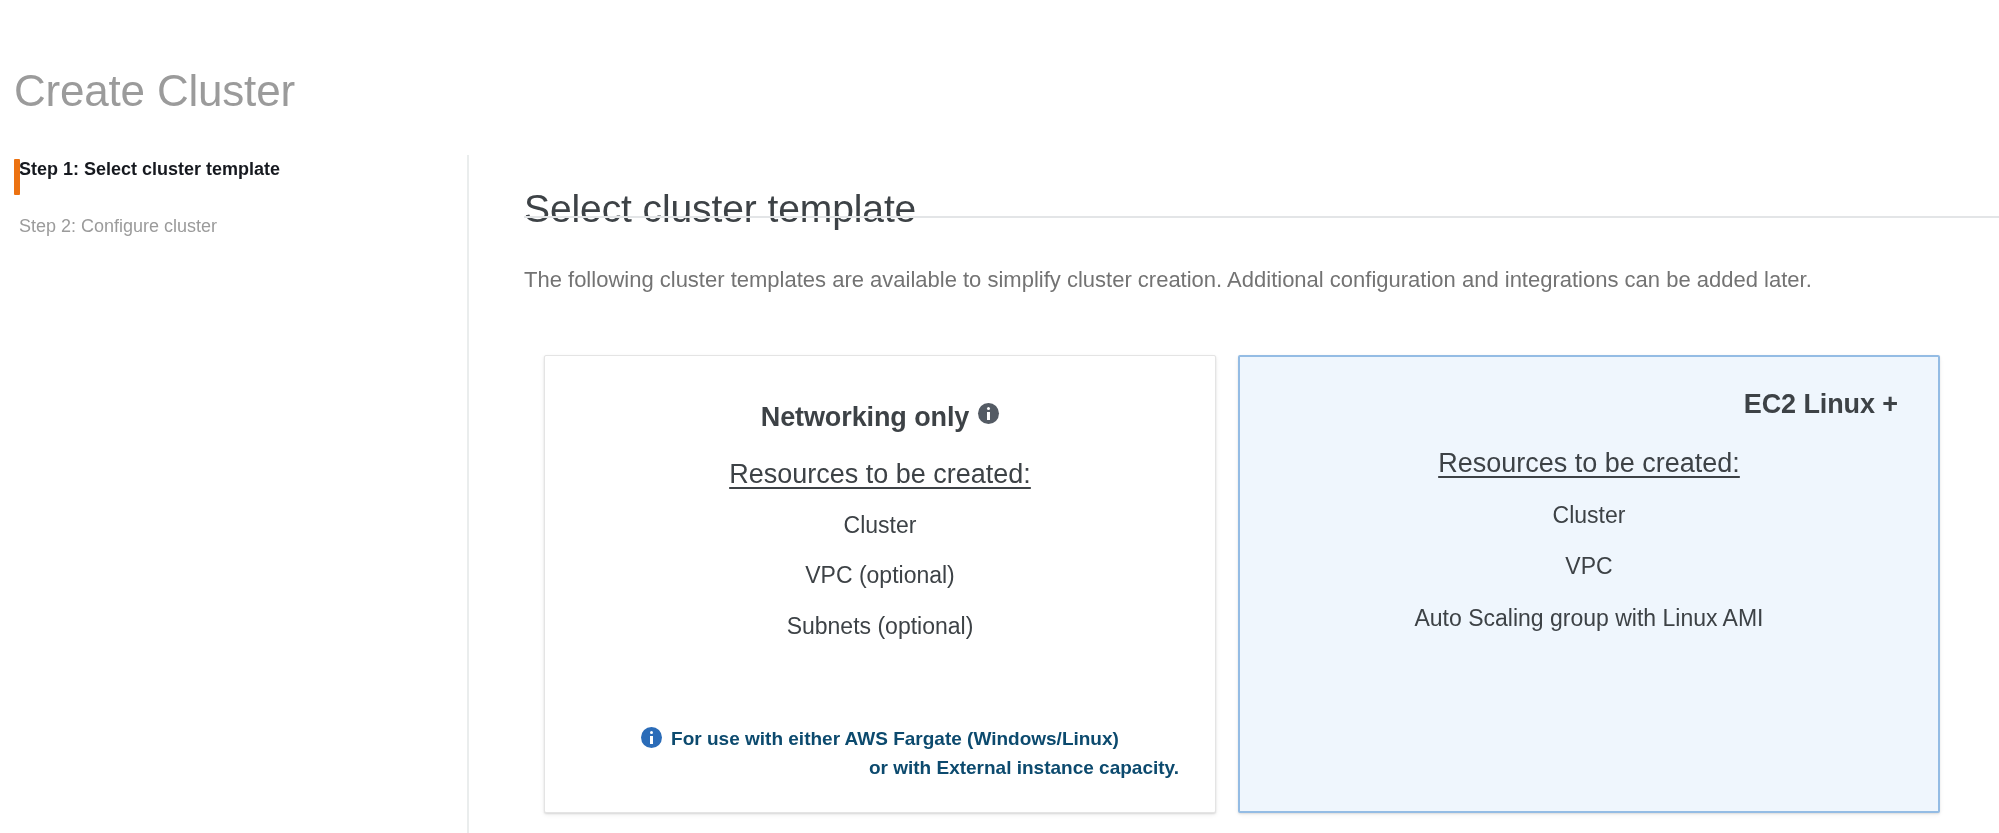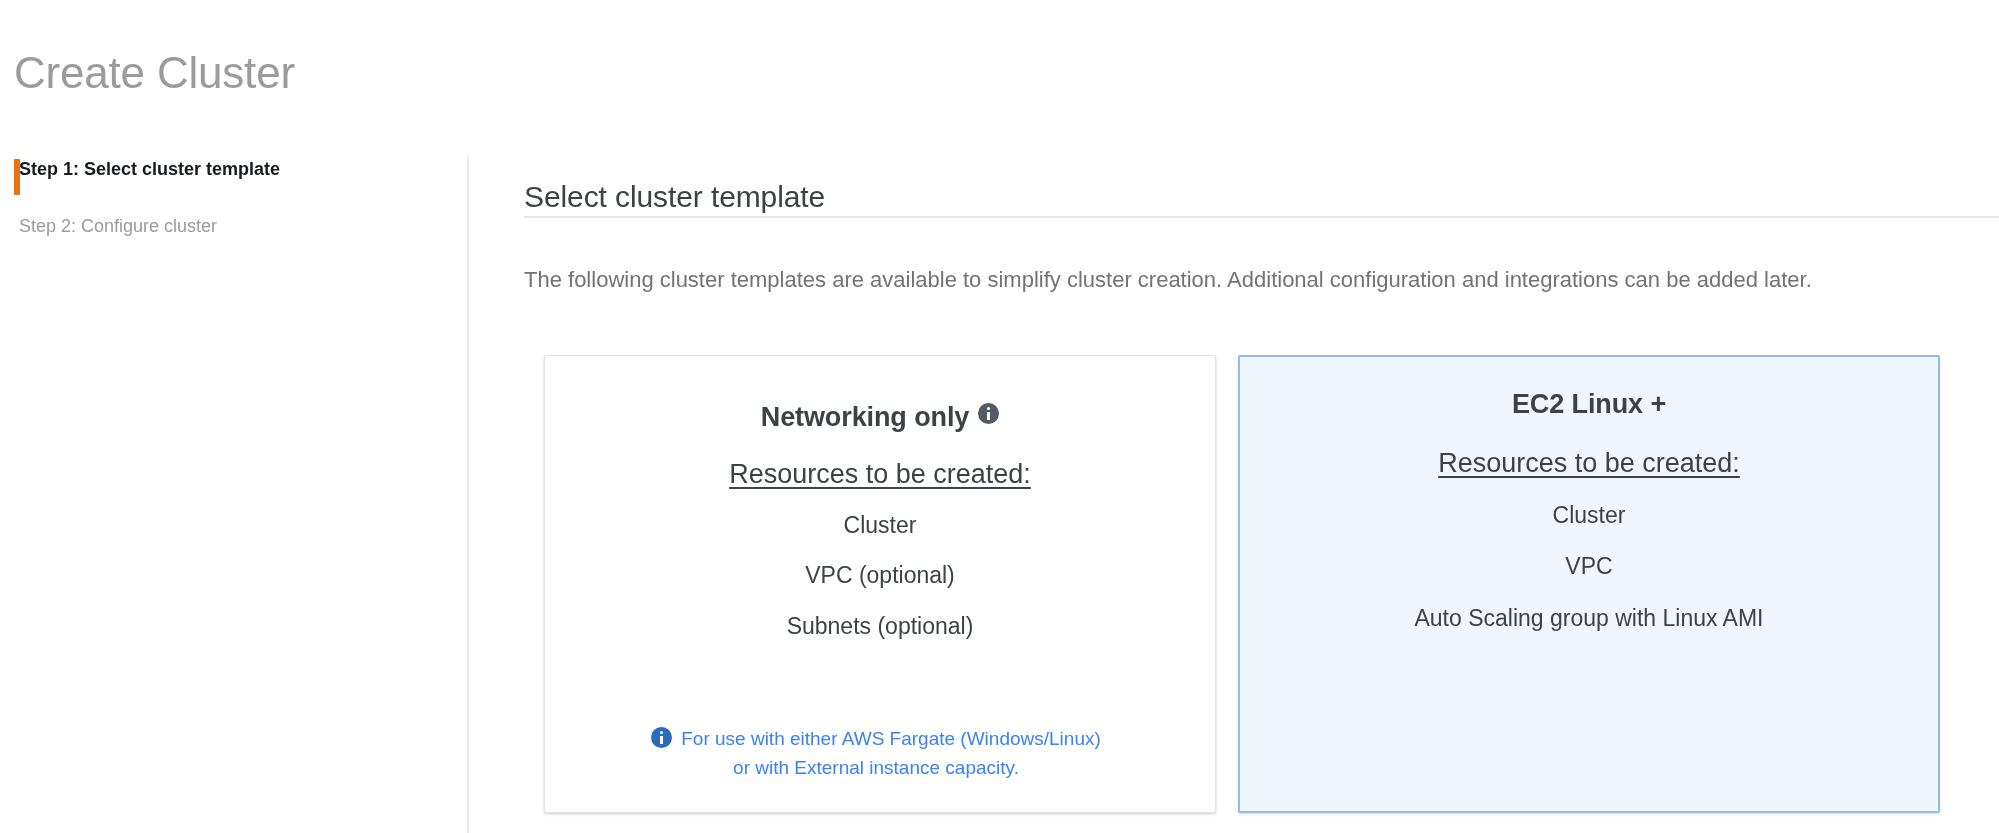--- a/index.html
+++ b/index.html
@@ -13,21 +13,21 @@
     overflow: hidden;
     font-family: "Liberation Sans", sans-serif;
     color: #16191f;
     -webkit-font-smoothing: antialiased;
   }
 
   
   .page-title {
     position: absolute;
     left: 14px;
-    top: 20px;
+    top: 38px;
     font-size: 44px;
     font-weight: 400;
     color: #9b9b9b;
     letter-spacing: -0.2px;
     line-height: 1.1;
   }
 
   
   .wizard-nav {
     position: absolute;
@@ -76,21 +76,21 @@
     position: absolute;
     left: 524px;
     top: 0;
     width: 1475px;
     height: 833px;
   }
   .section-title {
     position: absolute;
     left: 0;
     top: 155px;
-    font-size: 30px;
+    font-size: 39px;
     font-weight: 400;
     color: #3d4246;
     letter-spacing: -0.1px;
   }
   .section-rule {
     position: absolute;
     left: 0;
     top: 216px;
     width: 1475px;
     height: 2px;
@@ -188,25 +188,25 @@
     font-size: 23px;
     color: #3d4246;
     line-height: 1.3;
   }
   .card-2 .resource-item { margin-top: 22px; }
 
   
   .card-note {
     position: absolute;
     left: 36px;
-    right: 44px;
+    right: 36px;
     bottom: 30px;
     font-size: 19px;
-    font-weight: normal;
-    color: #3b82f6;
+    font-weight: bold;
+    color: #0c4a6e;
     line-height: 1.5;
   }
   .note-icon {
     display: inline-block;
     vertical-align: -3px;
     margin-right: 9px;
     width: 21px;
     height: 21px;
     border-radius: 50%;
     background: #2b6cb8;
@@ -224,21 +224,21 @@
   }
   .note-icon::after {
     content: "";
     position: absolute;
     left: 9px;
     top: 9px;
     width: 3px;
     height: 8px;
     background: #ffffff;
   }
-  .note-line { display: block; }
+  .note-line { display: block; text-align: right; }
 </style>
 </head>
 <body>
 
 <h1 class="page-title">Create Cluster</h1>
 
 <nav class="wizard-nav">
   <div class="step step-1 step-active">
     <span class="step-marker"></span>
     <span>Step 1: Select cluster template</span>

